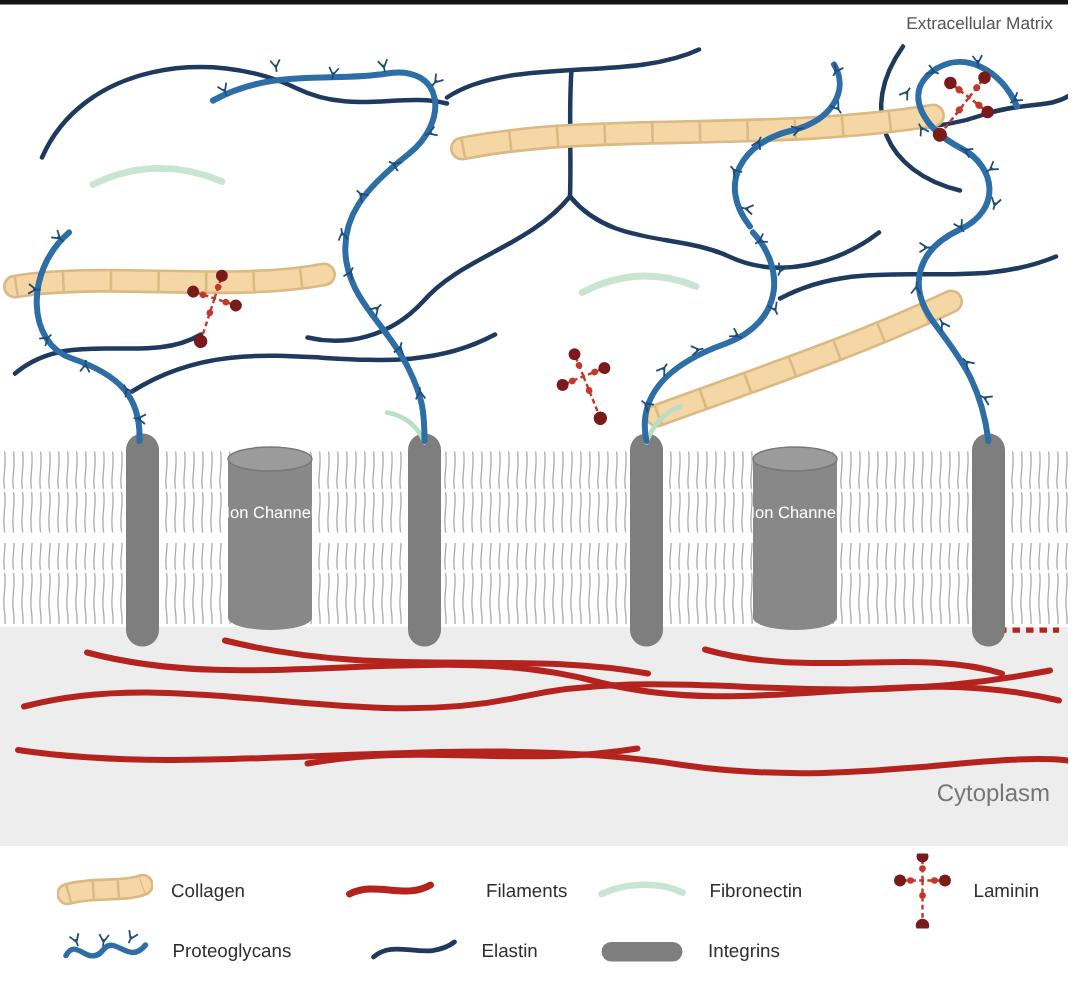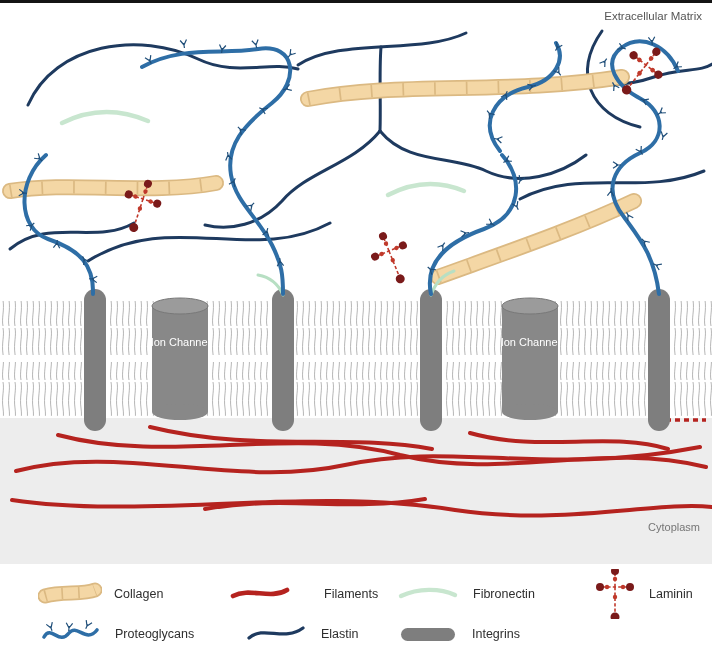--- a/index.html
+++ b/index.html
@@ -1,22 +1,22 @@
 <!DOCTYPE html>
 <html><head>
 <meta charset="utf-8">
 <style>
   html,body{margin:0;padding:0;background:#fff;}
   body{font-family:"Liberation Sans", sans-serif;}
   .stage{position:relative;width:712px;height:671px;background:#fff;overflow:hidden;
          border-top:3px solid #141414;box-sizing:border-box;}
   .layer{position:absolute;left:0;top:0;}
   .label-ecm{position:absolute;top:7px;right:10px;font-size:11.5px;color:#555;}
-  .label-cyto{position:absolute;top:518px;right:12px;font-size:11px;color:#767676;}
-  .ion-label{position:absolute;width:60px;text-align:right;color:#fff;font-size:11px;line-height:1.5;}
+  .label-cyto{position:absolute;top:518px;right:12px;font-size:16px;color:#767676;}
+  .ion-label{position:absolute;width:60px;text-align:center;color:#fff;font-size:11px;line-height:1.5;}
   #ion1{left:150px;top:331px;}
   #ion2{left:500px;top:331px;}
   .legend-item{position:absolute;display:flex;align-items:center;gap:13px;}
   .legend-item span{font-size:12.5px;color:#2e2e2e;white-space:nowrap;}
   .li-collagen{left:38px;top:578px;gap:12px;}
   .li-filaments{left:228px;top:579px;gap:32px;}
   .li-fibronectin{left:396px;top:579px;}
   .li-laminin{left:594px;top:566px;}
   .li-proteoglycans{left:38px;top:617px;}
   .li-elastin{left:244px;top:619px;}

